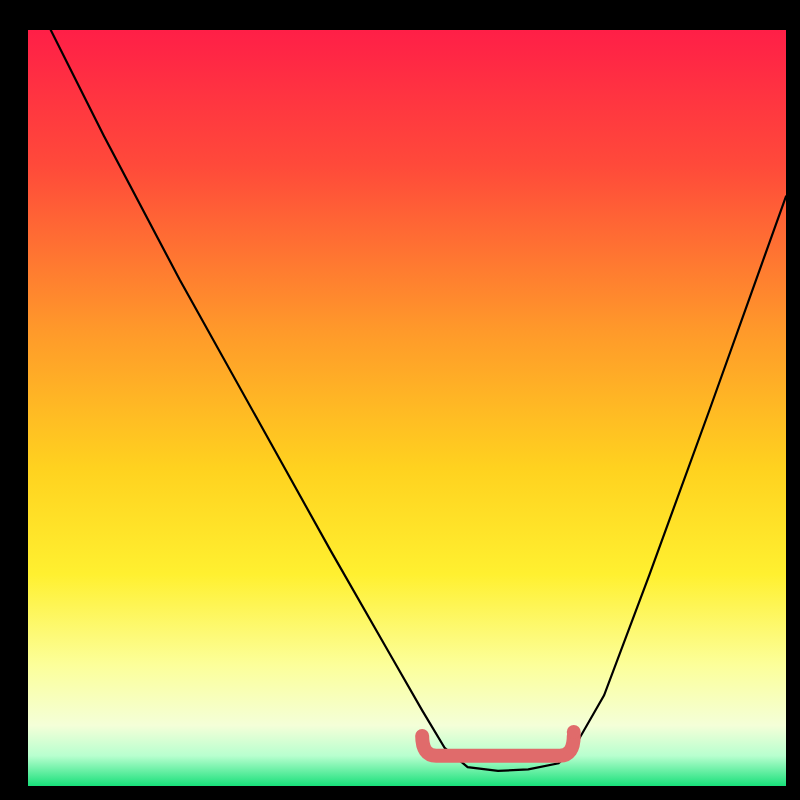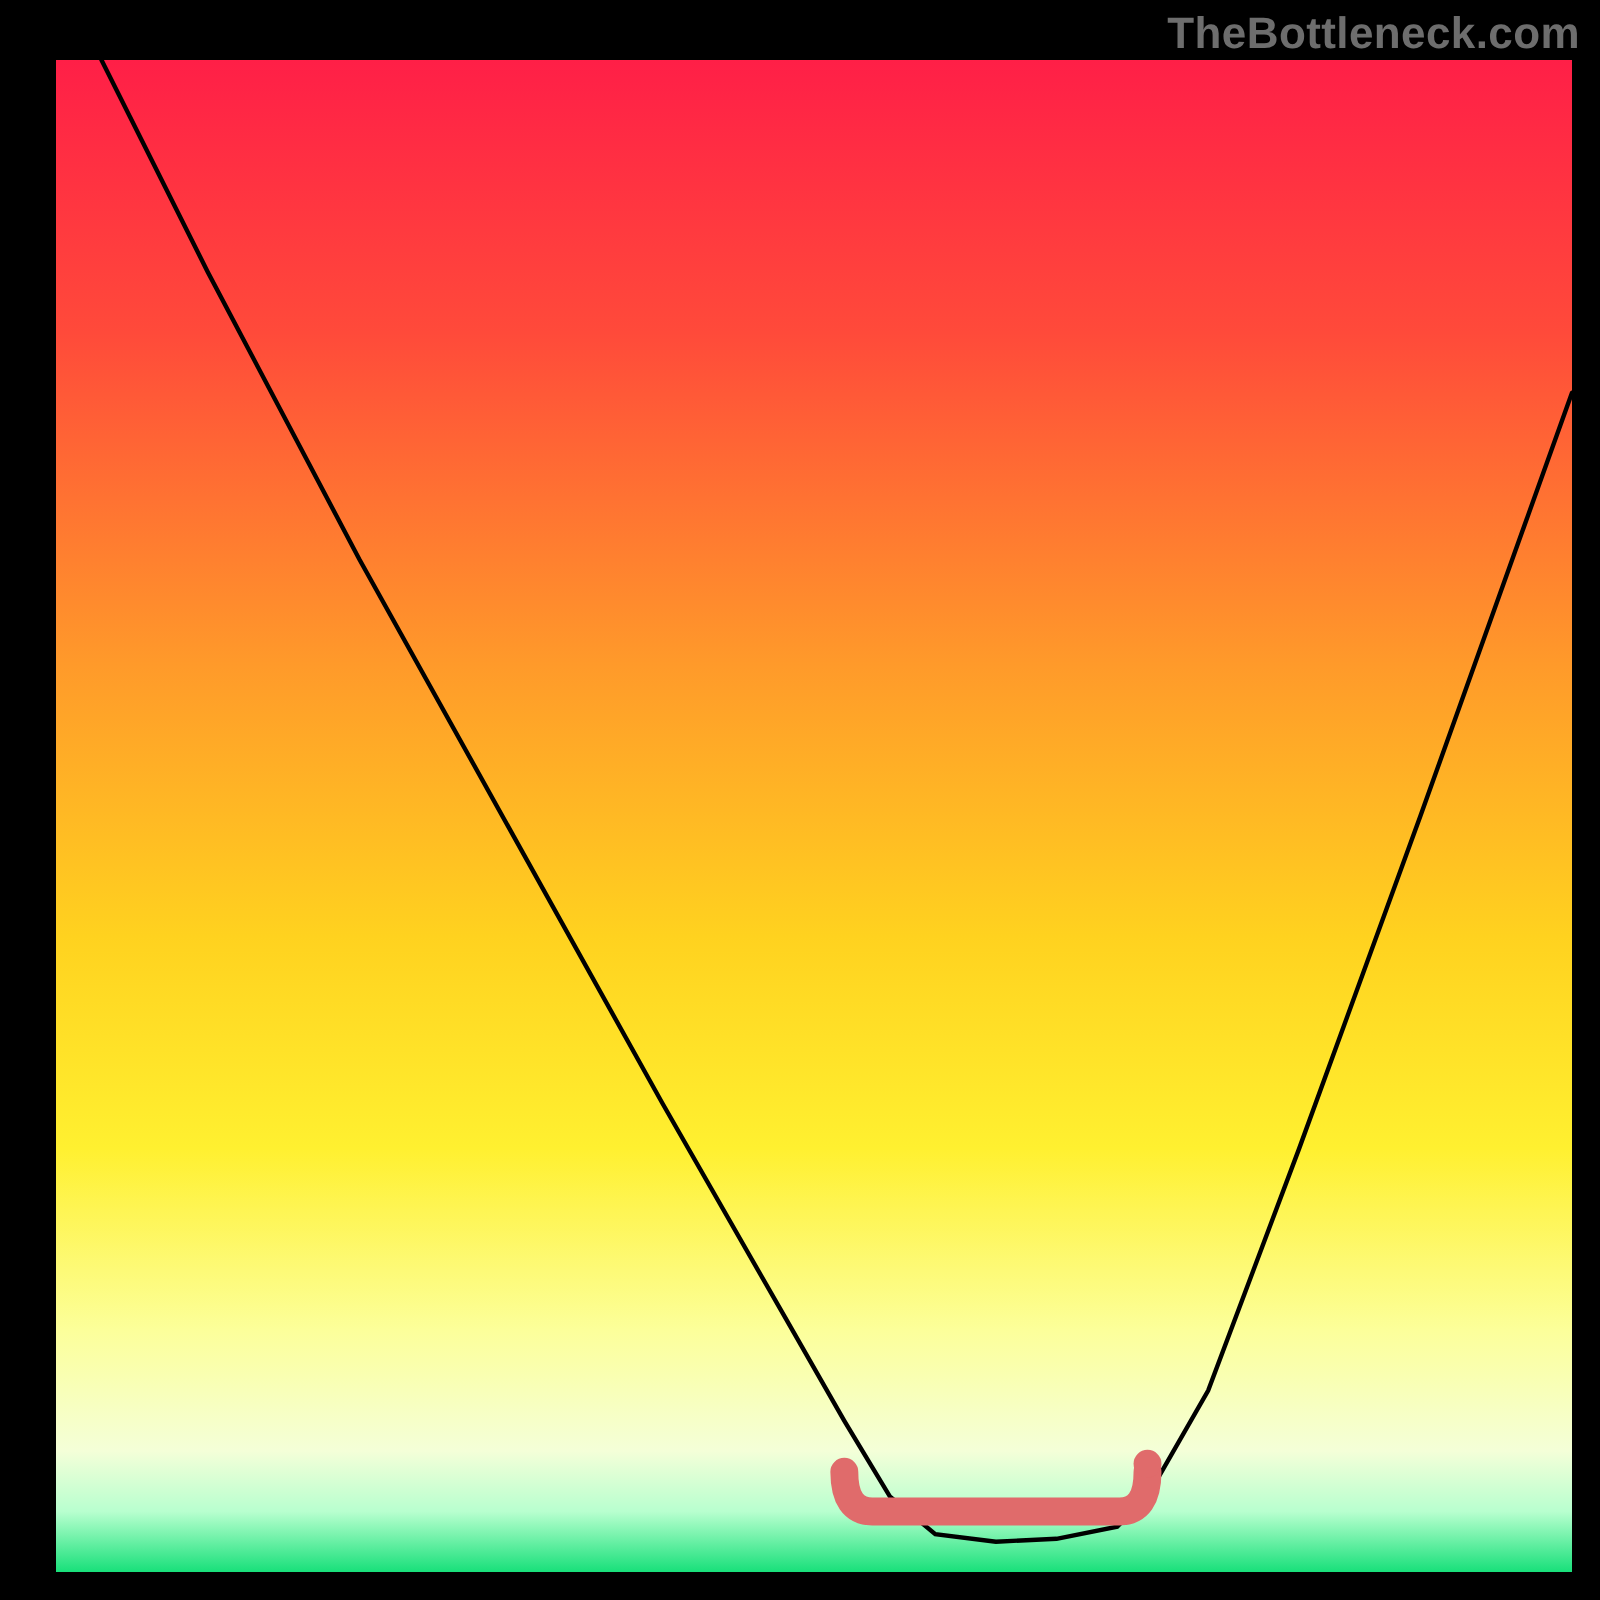--- a/index.html
+++ b/index.html
@@ -39,21 +39,20 @@
   svg.chart {
     width: 100%;
     height: 100%;
     display: block;
   }
 </style>
 </head>
 <body>
 
 <div class="frame">
-  <div class="watermark">TheBottleneck.com</div>
 
   <div class="plot">
     <svg class="chart" viewBox="0 0 760 760" preserveAspectRatio="none">
       <defs>
         <linearGradient id="bg-grad" x1="0" y1="0" x2="0" y2="1">
           <stop offset="0%" stop-color="#ff1f47"></stop>
           <stop offset="18%" stop-color="#ff4a3a"></stop>
           <stop offset="40%" stop-color="#ff9a2a"></stop>
           <stop offset="58%" stop-color="#ffd21f"></stop>
           <stop offset="72%" stop-color="#fff030"></stop>

